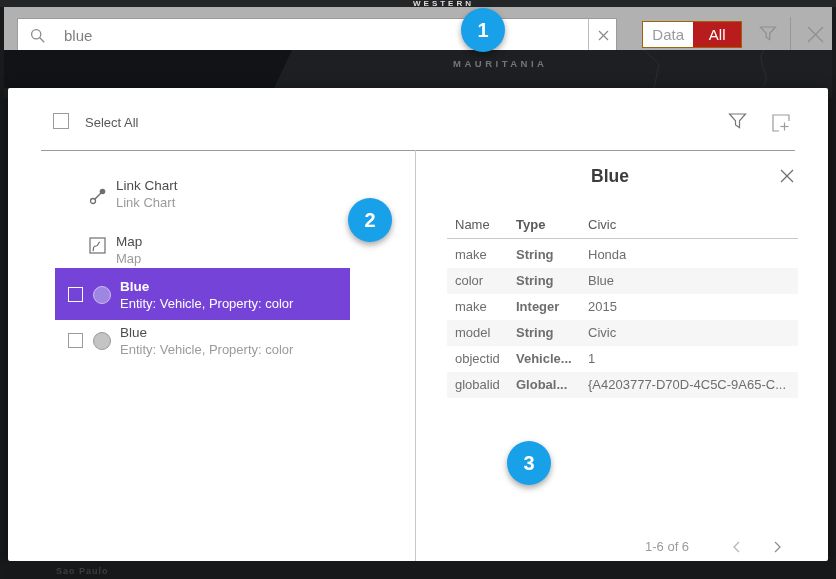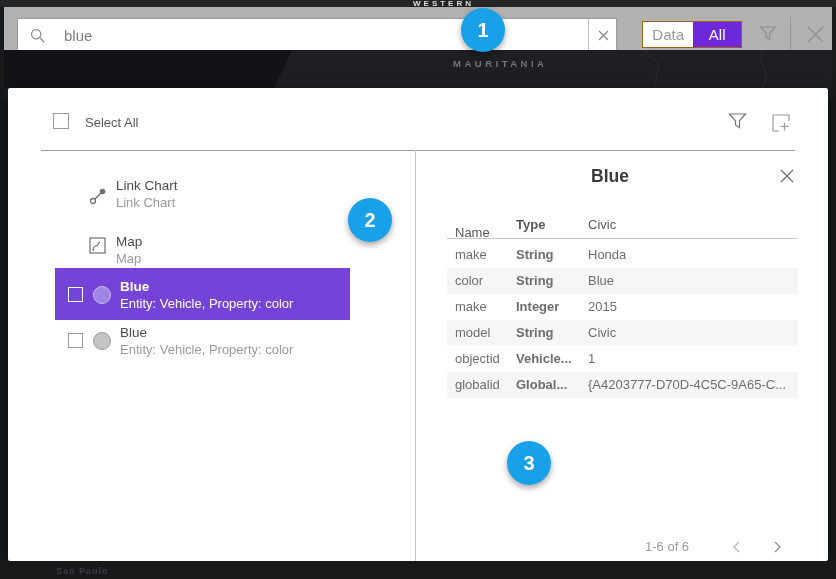--- a/index.html
+++ b/index.html
@@ -16,21 +16,21 @@
   .topbar { left:4px; top:7px; width:828px; height:43px; background:#b1b1b1; }
   .searchbox { left:13px; top:11px; width:600px; height:34px; background:#fff; border:1px solid #9b9b9b; }
   .searchbox input { position:absolute; left:46px; top:1px; width:500px; height:30px; border:none; outline:none;
                      font-family:"Liberation Sans", sans-serif; font-size:15px; color:#7f7f7f; background:transparent; }
   .search-glyph { left:12px; top:9px; }
   .clear-seg { left:570px; top:0; width:29px; height:32px; border-left:1px solid #bdbdbd; display:flex;
                align-items:center; justify-content:center; cursor:pointer; }
   .toggle { left:638px; top:14px; width:100px; height:27px; border:1px solid #a16207; display:flex; background:#fff; }
   .toggle .opt { display:flex; align-items:center; justify-content:center; font-size:15px; cursor:pointer; }
   .toggle .opt.data { width:57px; color:#9a9a9a; background:#fff; }
-  .toggle .opt.all { width:54px; color:#fff; background:#6d28d9; }
+  .toggle .opt.all { width:54px; color:#fff; background:#b91c1c; }
   .tb-funnel { left:755px; top:18px; }
   .tb-div { left:786px; top:10px; width:1px; height:34px; background:#979797; }
   .tb-close { left:800px; top:16px; cursor:pointer; }
 
   
   .map-strip { left:4px; top:50px; width:828px; height:48px; background:#1e1f22; overflow:hidden; }
   .map-strip .land { position:absolute; left:0; top:0; width:300px; height:38px; background:#121316;
                      clip-path:polygon(0 0, 96% 0, 90% 100%, 0 100%); }
   .map-strip .region { position:absolute; left:449px; top:8px; font-size:9.5px; font-weight:bold;
                        letter-spacing:3.5px; color:#73767a; }
@@ -57,21 +57,21 @@
   
   .d-title { left:502px; top:78px; width:200px; text-align:center; font-size:17.5px; font-weight:600; color:#3c3c3c; }
   .d-close { left:771px; top:80px; cursor:pointer; }
   .d-table { left:439px; top:123px; width:351px; font-size:13px; color:#6e6e6e; }
   .d-head { display:flex; height:28px; line-height:28px; color:#595959; border-bottom:1px solid #c9c9c9; margin-bottom:3px; }
   .d-row { display:flex; height:26px; line-height:26px;justify-content:center; }
   .d-row:nth-child(odd) { background:#f6f6f6; }
   .cell-name { width:69px; padding-left:8px; }
   .cell-type { width:72px;font-weight:bold; }
   .cell-value { flex:1; white-space:nowrap; overflow:hidden; }
-  .d-head .cell-name { width:69px;margin-top:8px; }
+  .d-head .cell-name { width:69px; }
   .pag-label { left:637px; top:451px; font-size:13px; color:#9b9b9b; }
   .pag-btn { position:absolute; width:16px; height:16px; cursor:pointer; }
 
   
   .callout { position:absolute; width:44px; height:44px; border-radius:50%; background:#18a0e8;
              display:flex; align-items:center; justify-content:center; color:#fff; font-size:20px; font-weight:bold;
              box-shadow:0 3px 6px rgba(0,0,0,0.35); }
 
   
   .map-bottom { left:4px; top:561px; width:828px; height:18px; background:#17181a; overflow:hidden; }

